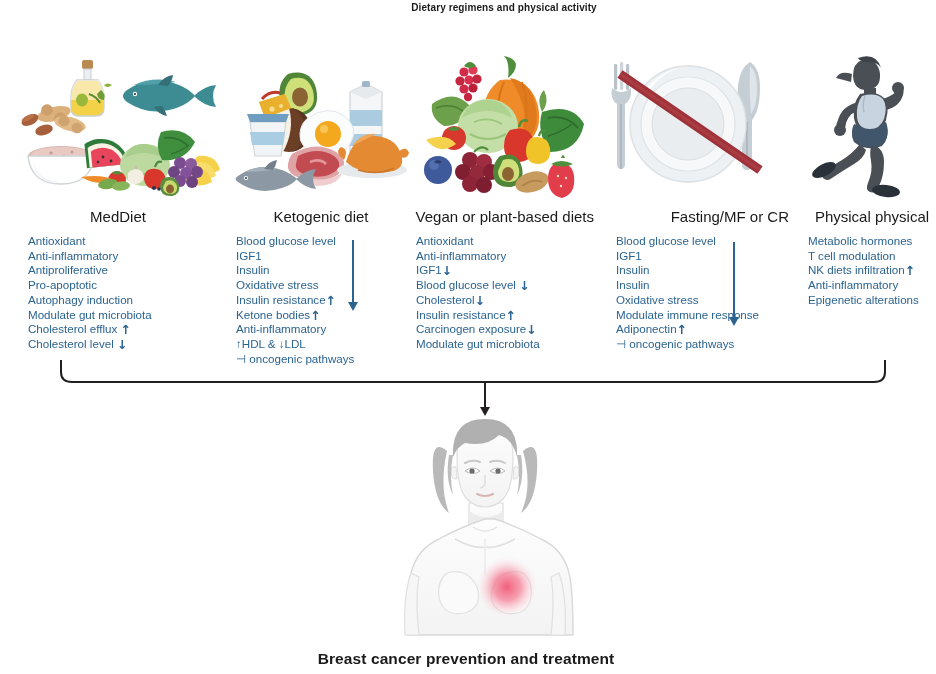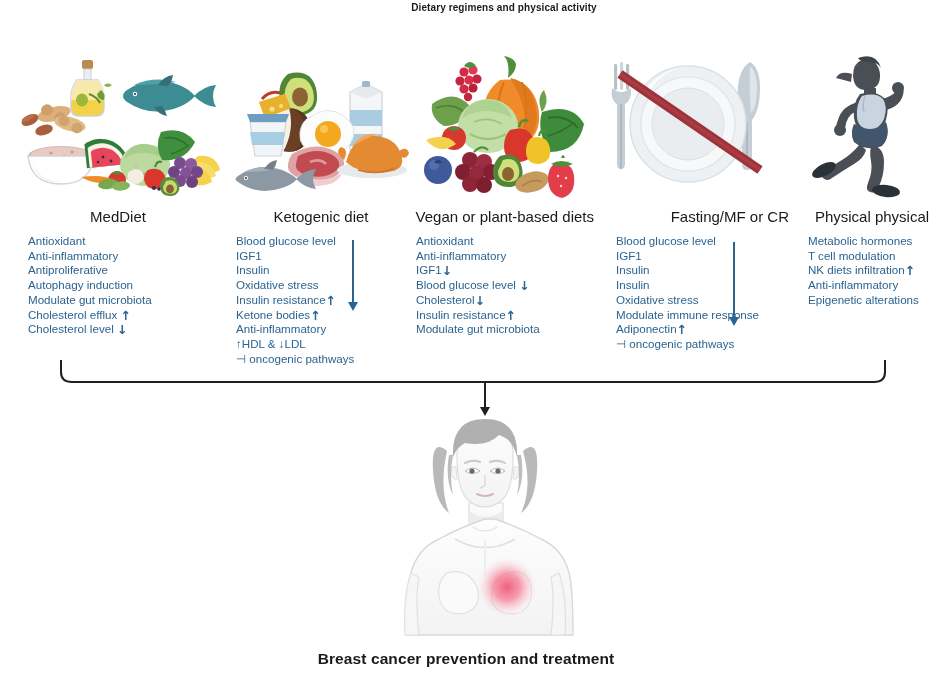--- a/index.html
+++ b/index.html
@@ -433,20 +433,21 @@
     <ellipse cx="14" cy="118" rx="13" ry="6" fill="#2b3138" transform="rotate(-28 14 118)"></ellipse>
   </svg>
   </div>
 
   <div class="col" id="col-med">
     <div class="col-head">MedDiet</div>
     <div class="col-list">
       <div class="li"><span>Antioxidant</span><span class="arrow-up"></span></div>
       <div class="li"><span>Anti-inflammatory</span><span class="arrow-up"></span></div>
       <div class="li"><span>Antiproliferative</span><span class="arrow-up"></span></div>
+      <div class="li"><span>Pro-apoptotic</span><span class="arrow-up"></span></div>
       <div class="li"><span>Autophagy induction</span><span class="arrow-up"></span></div>
       <div class="li"><span>Modulate gut microbiota</span><span class="arrow-up"></span></div>
       <div class="li"><span>Cholesterol efflux </span><span class="arrow-up">↑</span></div>
       <div class="li"><span>Cholesterol level </span><span class="arrow-dn">↓</span></div>
     </div>
   </div>
 
   <div class="col" id="col-keto">
     <div class="col-head">Ketogenic diet</div>
     <div class="col-list">
@@ -464,20 +465,21 @@
 
   <div class="col" id="col-vegan">
     <div class="col-head">Vegan or plant-based diets</div>
     <div class="col-list">
       <div class="li"><span>Antioxidant</span></div>
       <div class="li"><span>Anti-inflammatory</span></div>
       <div class="li"><span>IGF1</span><span class="arrow-dn">↓</span></div>
       <div class="li"><span>Blood glucose level </span><span class="arrow-dn">↓</span></div>
       <div class="li"><span>Cholesterol</span><span class="arrow-dn">↓</span></div>
       <div class="li"><span>Insulin resistance</span><span class="arrow-up">↑</span></div>
+      <div class="li"><span>Carcinogen exposure</span><span class="arrow-dn">↓</span></div>
       <div class="li"><span>Modulate gut microbiota</span></div>
     </div>
   </div>
 
   <div class="col" id="col-fast">
     <div class="col-head">Fasting/MF or CR</div>
     <div class="col-list">
       <div class="li"><span>Blood glucose level</span></div>
       <div class="li"><span>IGF1</span></div>
       <div class="li"><span>Insulin</span></div>

